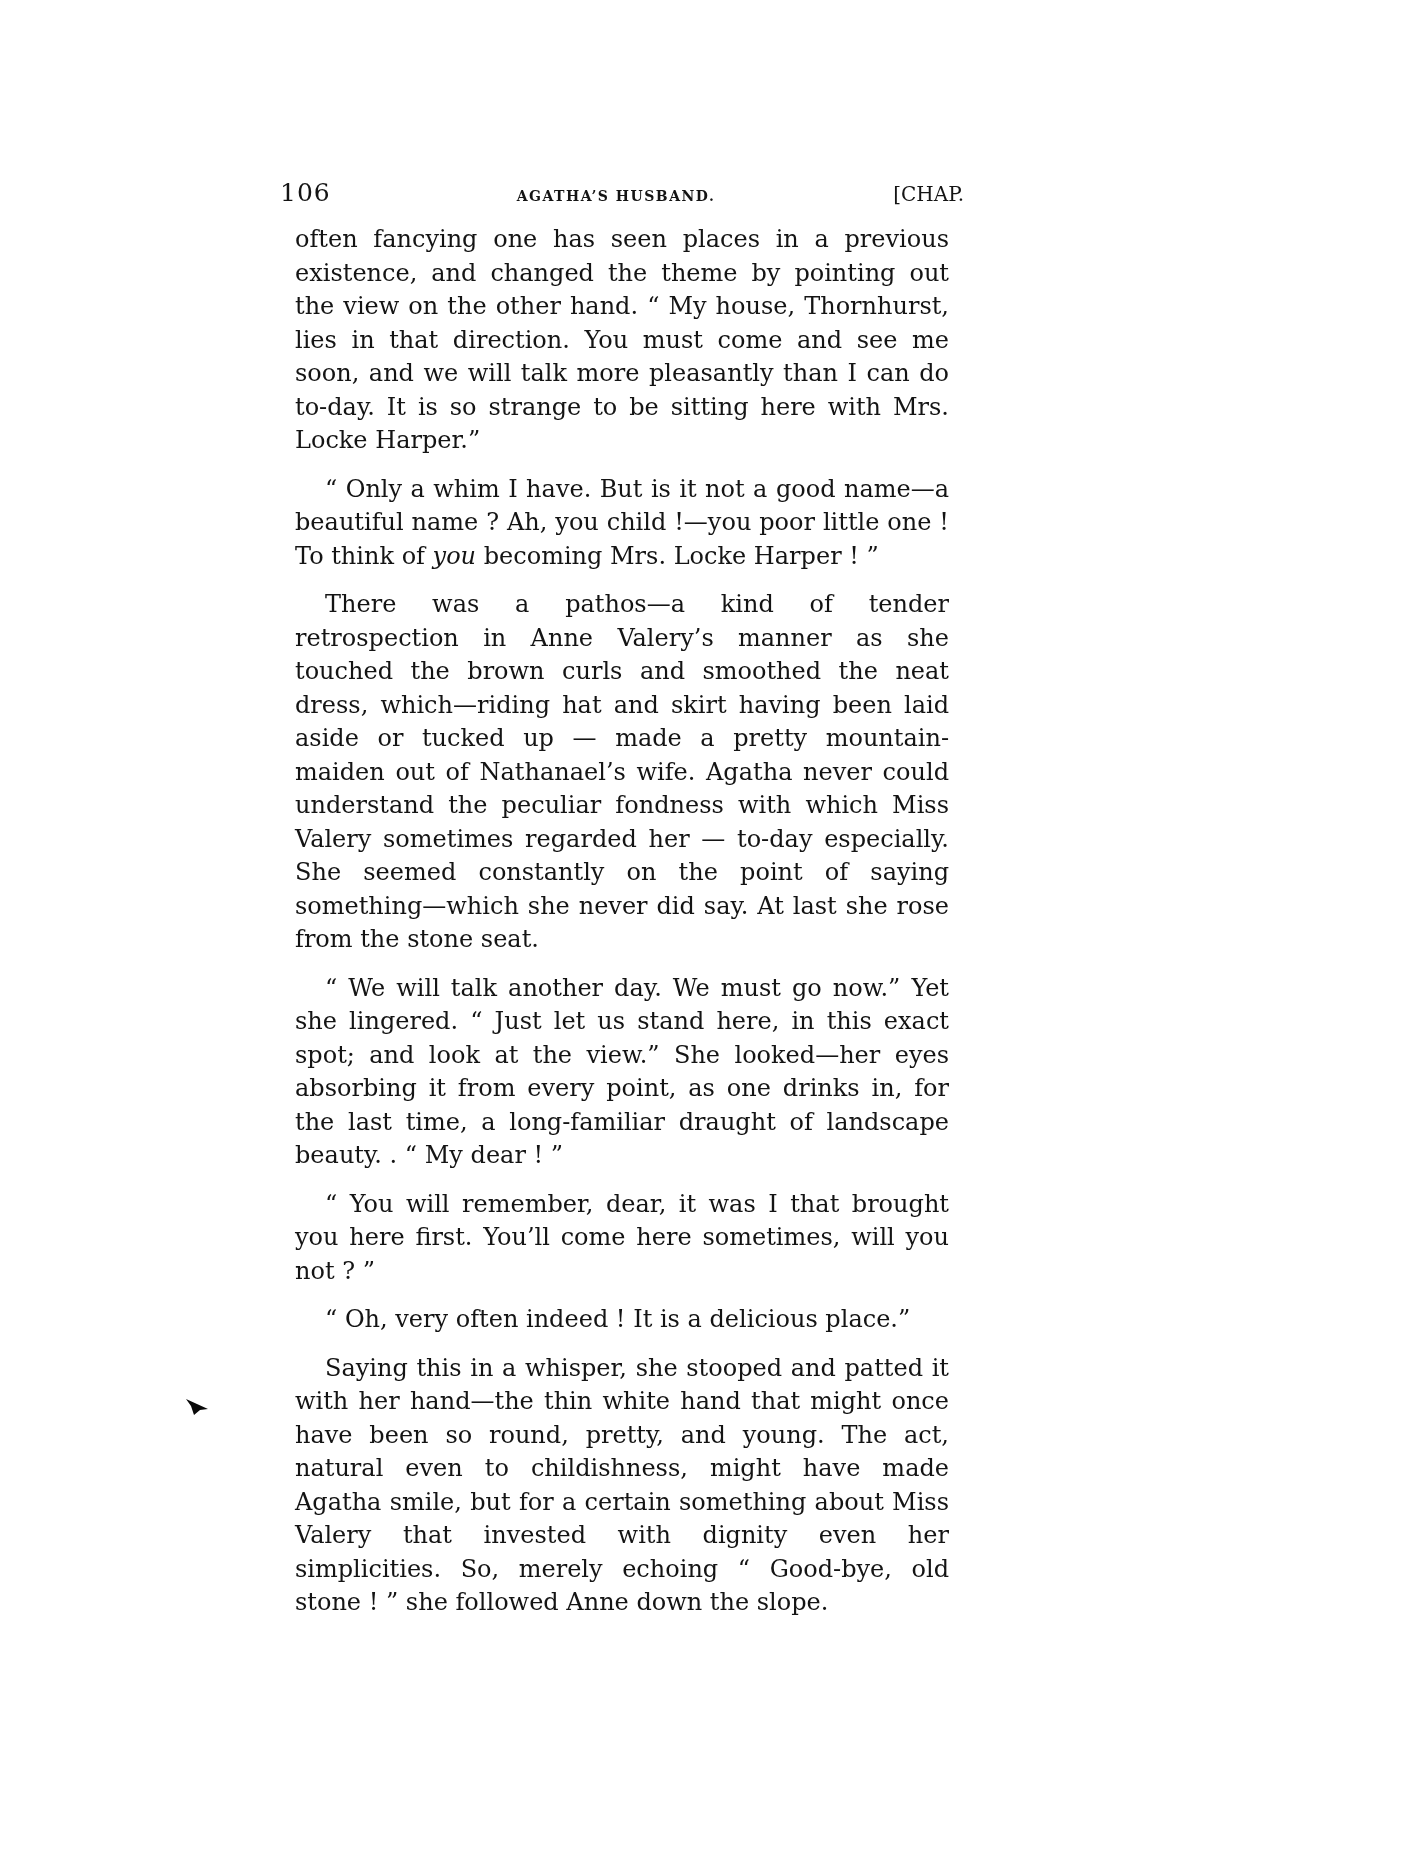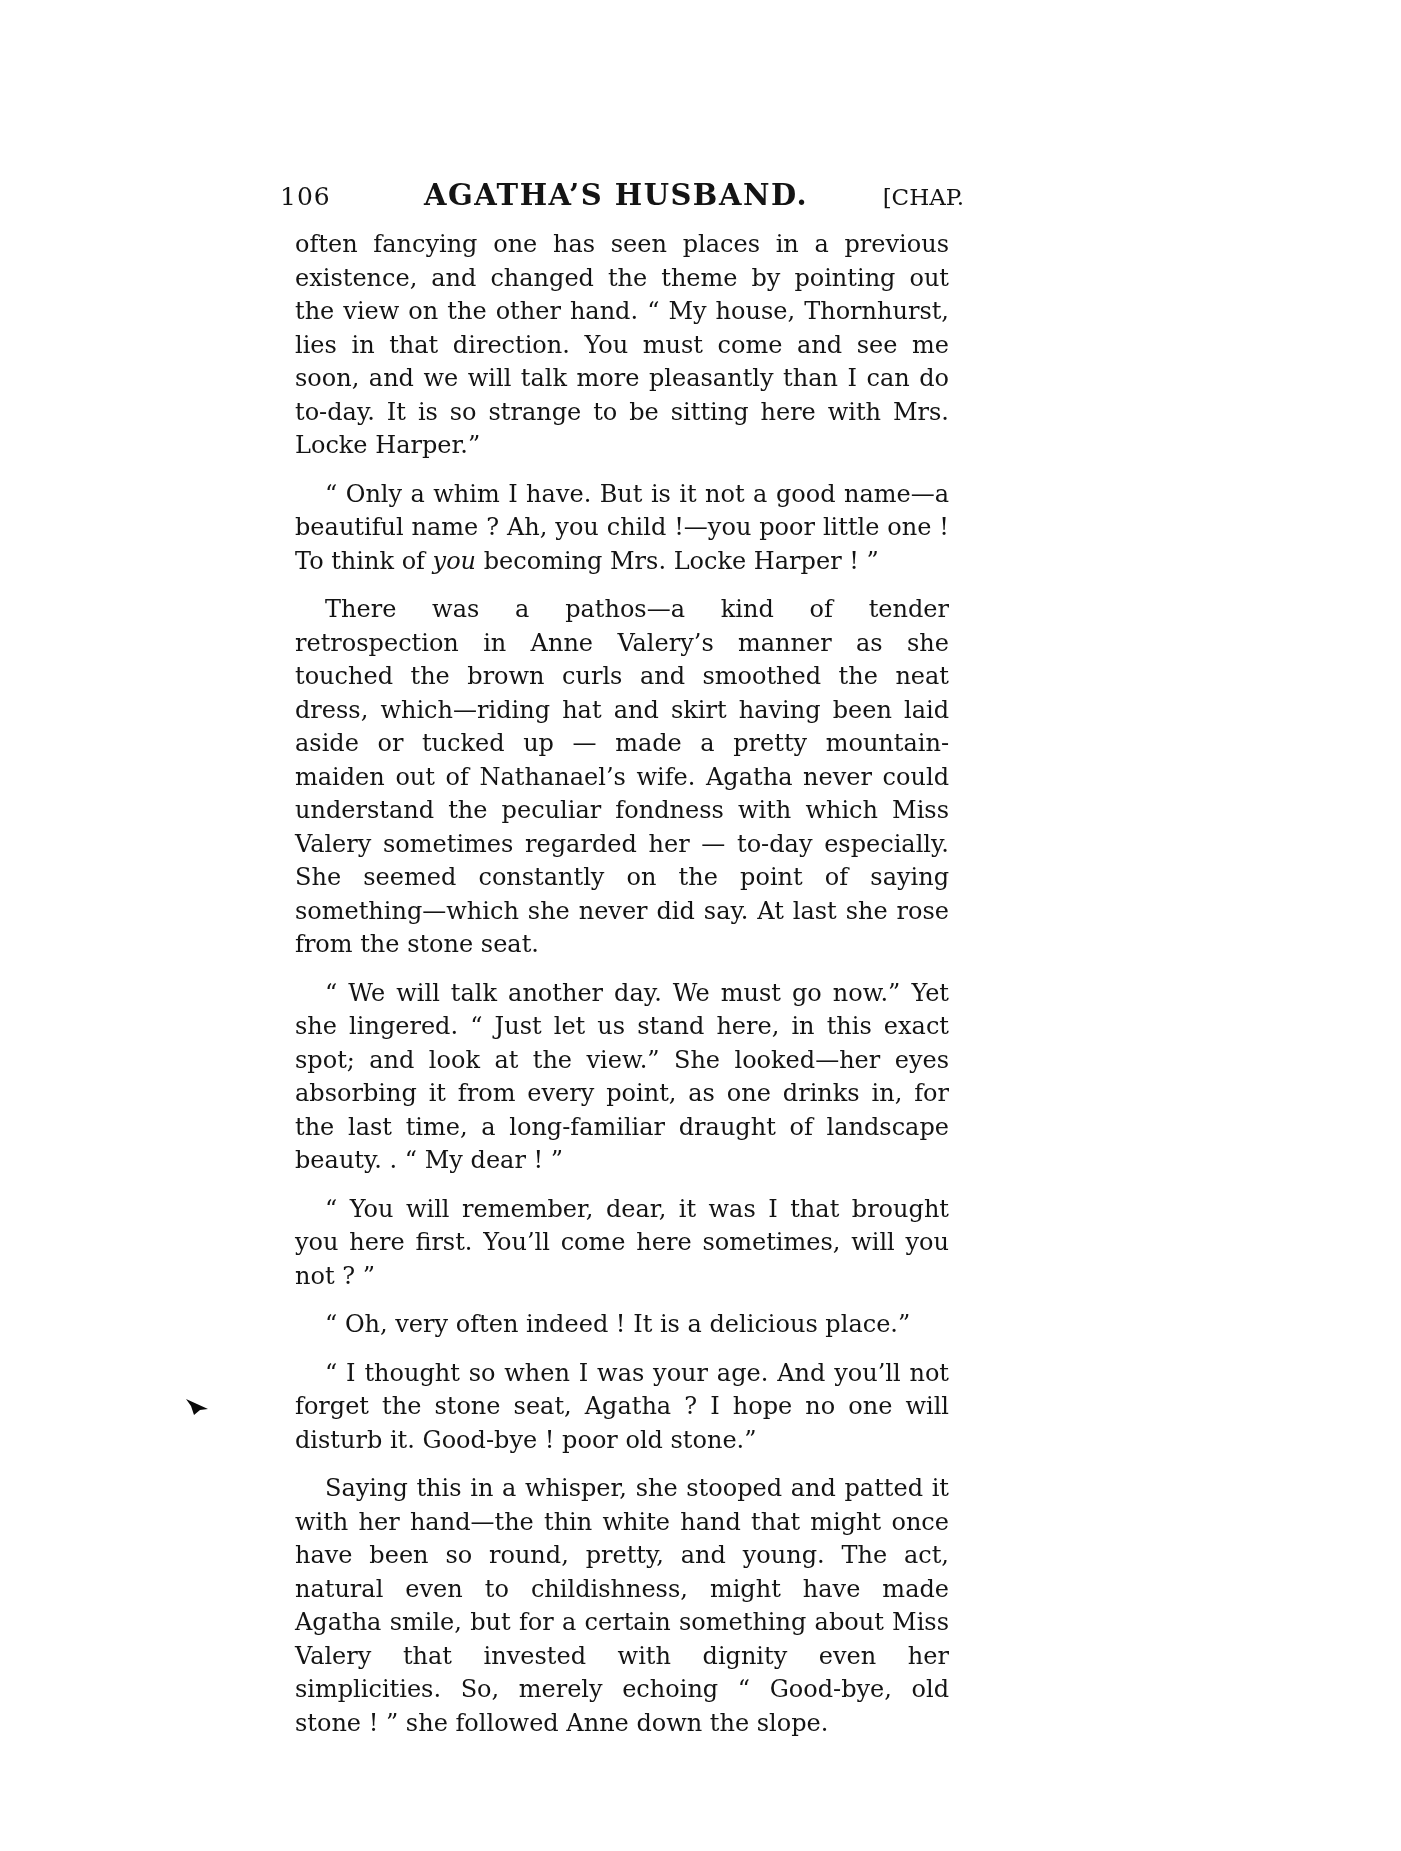--- a/index.html
+++ b/index.html
@@ -27,28 +27,28 @@
     align-items: baseline;
     margin-bottom: 16px;
   }
   .page-number {
     justify-self: start;
     font-size: 25px;
     letter-spacing: 1px;
   }
   .running-title {
     justify-self: center;
-    font-size: 29px;
+    font-size: 14px;
     letter-spacing: 1.5px;
     font-weight: bold;
     transform: translateX(-6px);
   }
   .chapter-marker {
     justify-self: end;
-    font-size: 23px;
+    font-size: 20px;
   }
   .body-text {
     font-size: 24px;
     line-height: 33.5px;
     text-align: justify;
   }
   .body-text p {
     margin: 15px;
     padding: 0;
     text-indent: 30px;
@@ -76,20 +76,19 @@
     <span class="running-title">AGATHA’S HUSBAND.</span>
     <span class="chapter-marker">[CHAP.</span>
   </div>
   <div class="body-text">
       <p class="noindent"><span>often fancying one has seen places in a previous existence, and changed the theme by pointing out the view on the other hand.  “ My house, Thornhurst, lies in that direction. You must come and see me soon, and we will talk more pleasantly than I can do to-day.  It is so strange to be sitting here with Mrs. Locke Harper.”</span></p>
       <p><span>“ Only a whim I have.  But is it not a good name—a beautiful name ?   Ah, you child !—you poor little one !   To think of </span><i>you</i><span> becoming Mrs. Locke Harper ! ”</span></p>
       <p><span>There was a pathos—a kind of tender retrospection in Anne Valery’s manner as she touched the brown curls and smoothed the neat dress, which—riding hat and skirt having been laid aside or tucked up — made a pretty mountain-maiden out of Nathanael’s wife.  Agatha never could understand the peculiar fondness with which Miss Valery sometimes regarded her — to-day especially.  She seemed constantly on the point of saying something—which she never did say.   At last she rose from the stone seat.</span></p>
       <p><span>“ We will talk another day.   We must go now.”   Yet she lingered.   “ Just let us stand here, in this exact spot; and look at the view.”   She looked—her eyes absorbing it from every point, as one drinks in, for the last time, a long-familiar draught of landscape beauty. .  “ My dear ! ”</span></p>
       <p><span>“ You will remember, dear, it was I that brought you here first.   You’ll come here sometimes, will you not ? ”</span></p>
       <p><span>“ Oh, very often indeed !   It is a delicious place.”</span></p>
-      <p><span>“ I thought so when I was your age.   And you’ll not forget the stone seat, Agatha ?   I hope no one will disturb it.   Good-bye ! poor old stone.”</span></p>
       <p><span>Saying this in a whisper, she stooped and patted it with her hand—the thin white hand that might once have been so round, pretty, and young.   The act, natural even to childishness, might have made Agatha smile, but for a certain something about Miss Valery that invested with dignity even her simplicities.   So, merely echoing “ Good-bye, old stone ! ” she followed Anne down the slope.</span></p>
     </div>
 </div>
 
 <svg class="ink-mark" viewBox="0 0 24 18" xmlns="http://www.w3.org/2000/svg">
   <polygon points="0,1 22,11 14,12 8,17 5,8" fill="#0a0a0a"></polygon>
 </svg>
 
 </body></html>

